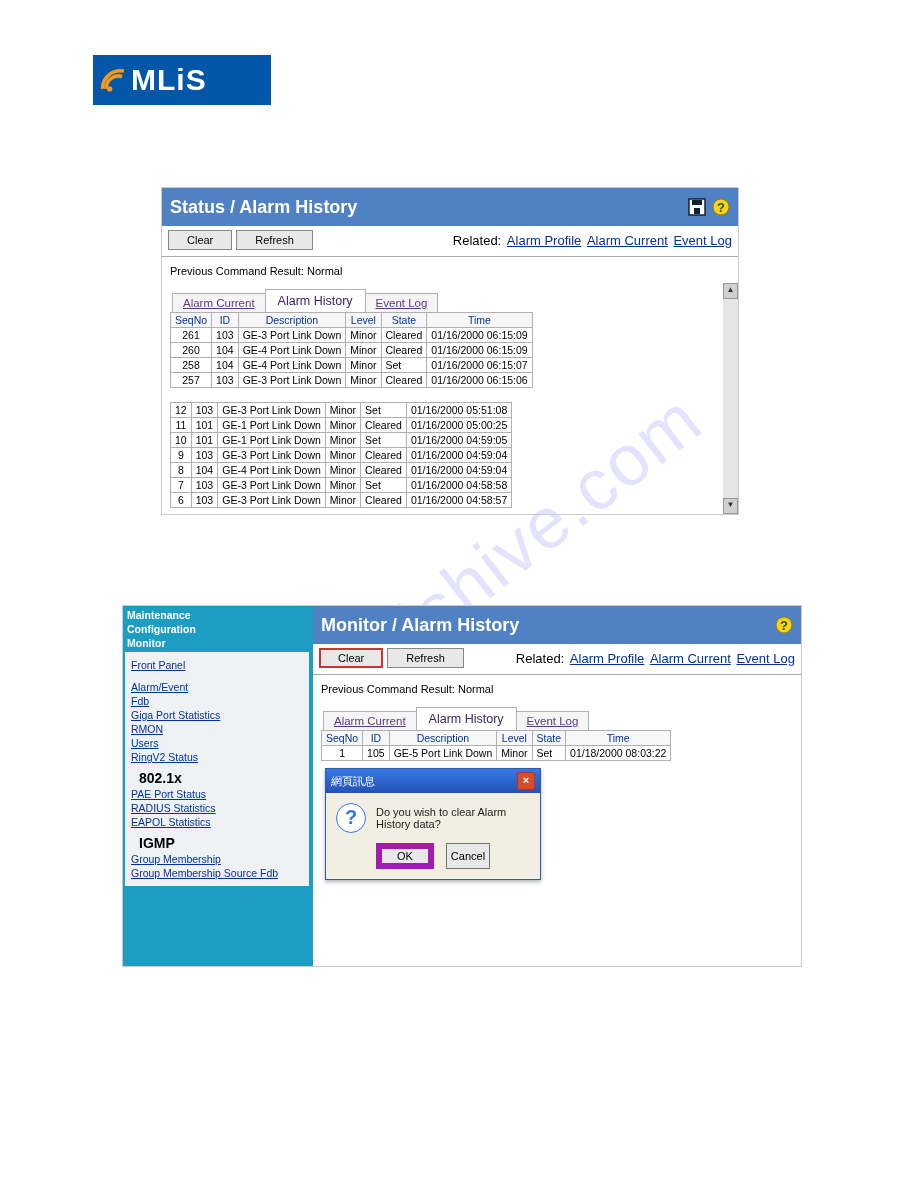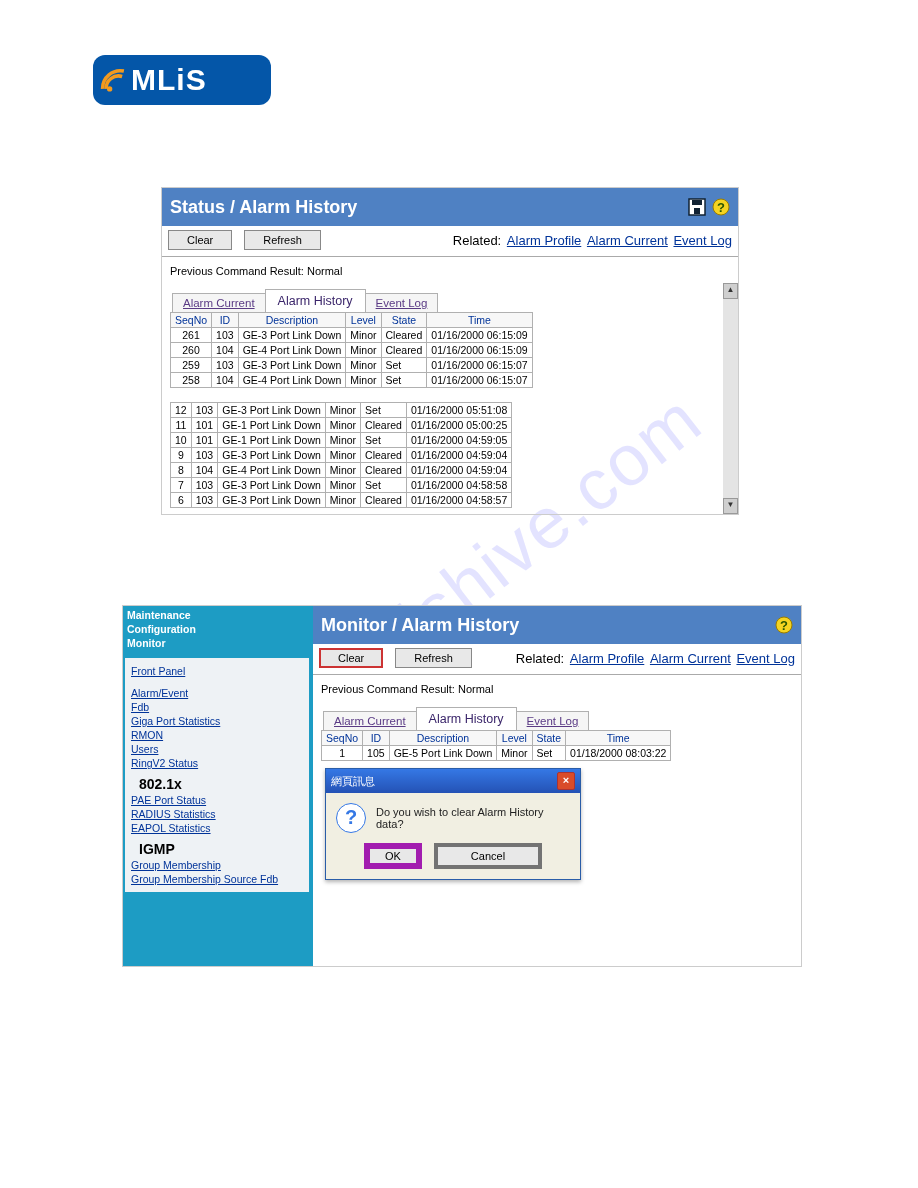--- a/index.html
+++ b/index.html
@@ -21,21 +21,21 @@
     position: absolute;
     top: 55px;
     left: 93px;
     width: 178px;
     height: 50px;
   }
   .logo-box {
     width: 178px;
     height: 50px;
     background: #0456a8;
-    border-radius: 12px;
+    border-radius: 0;
     display: flex;
     align-items: center;
     padding-left: 6px;
     box-sizing: border-box;
   }
   .logo-arc {
     width: 32px;
   }
   .logo-text {
     color: #fff;
@@ -78,21 +78,21 @@
     align-items: center;
     gap: 6px;
   }
   .disk-icon svg, .help-icon svg { display:block; }
   .btnbar {
     display: flex;
     align-items: center;
     justify-content: space-between;
     padding: 4px 6px;
   }
-  .btngroup { display:flex; gap:12px; }
+  .btngroup { display:flex; gap:4px; }
   .btn {
     border: 1px solid #888;
     background: #e8e8e8;
     font-size: 11px;
     padding: 3px 18px;
     cursor: pointer;
   }
   .btn.highlight {
     border: 2px solid #c33;
     padding: 2px 17px;
@@ -197,21 +197,21 @@
     color: #fff;
     font-size: 10.5px;
     box-sizing: border-box;
     padding: 2px 4px 4px 2px;
   }
   .sidebar .top-items div { padding:1px 2px; font-weight:bold; }
   .sidebar .inner {
     background: #eef2f5;
     color: #003399;
     padding: 6px 6px;
-    margin: 8px 0;
+    margin: 2px 0;
   }
   .sidebar .inner a {
     color: #003399;
     text-decoration: underline;
     display: block;
     font-size: 10.5px;
     line-height: 14px;
     cursor: pointer;
   }
   .sidebar .section-title {
@@ -224,21 +224,21 @@
   }
   .main2 {
     flex: 1;
     background: #fff;
   }
   
   .dialog-wrap {
     position: absolute;
     left: 325px;
     top: 768px;
-    width: 256px;
+    width: 216px;
     z-index: 10;
   }
   .dialog {
     border: 1px solid #2a5da8;
     background: #f1efe2;
     box-shadow: 0 2px 4px rgba(0,0,0,.3);
   }
   .dlg-title {
     background: linear-gradient(#3578e5, #2452b5);
     color: #fff;
@@ -282,24 +282,24 @@
     flex-shrink: 0;
   }
   .dlg-msg { font-size: 11px; color:#222; }
   .dlg-btns {
     display: flex;
     justify-content: center;
     gap: 12px;
     padding: 4px 0 10px 0;
   }
   .dlg-btn {
-    border: 4px solid #737373;
+    border: 1px solid #737373;
     background: #e8e8e8;
     font-size: 11px;
-    padding: 2px 33px;
+    padding: 2px 4px;
     cursor: pointer;
   }
   .dlg-btn.highlight { border: 6px solid #a21caf; padding:1px 15px; }
   
   .watermark {
     position: absolute;
     left: 50%;
     top: 550px;
     transform: translateX(-50%) rotate(-38deg);
     font-size: 72px;
@@ -396,34 +396,34 @@
             </tr>
             <tr>
               <td class="c">260</td>
               <td class="c">104</td>
               <td>GE-4 Port Link Down</td>
               <td>Minor</td>
               <td>Cleared</td>
               <td>01/16/2000 06:15:09</td>
             </tr>
             <tr>
-              <td class="c">259</td>
-              <td class="c">103</td>
-              <td>GE-3 Port Link Down</td>
-              <td>Minor</td>
-              <td>Set</td>
-              <td>01/16/2000 06:15:07</td>
-            </tr>
-            <tr>
               <td class="c">258</td>
               <td class="c">104</td>
               <td>GE-4 Port Link Down</td>
               <td>Minor</td>
               <td>Set</td>
               <td>01/16/2000 06:15:07</td>
+            </tr>
+            <tr>
+              <td class="c">257</td>
+              <td class="c">103</td>
+              <td>GE-3 Port Link Down</td>
+              <td>Minor</td>
+              <td>Cleared</td>
+              <td>01/16/2000 06:15:06</td>
             </tr>
           </tbody>
       </table>
       <div class="table-gap"></div>
       <table class="datatable" id="p1-table-bot">
         <tbody id="p1-body-bot">
             <tr>
               <td class="c">12</td>
               <td class="c">103</td>
               <td>GE-3 Port Link Down</td>

